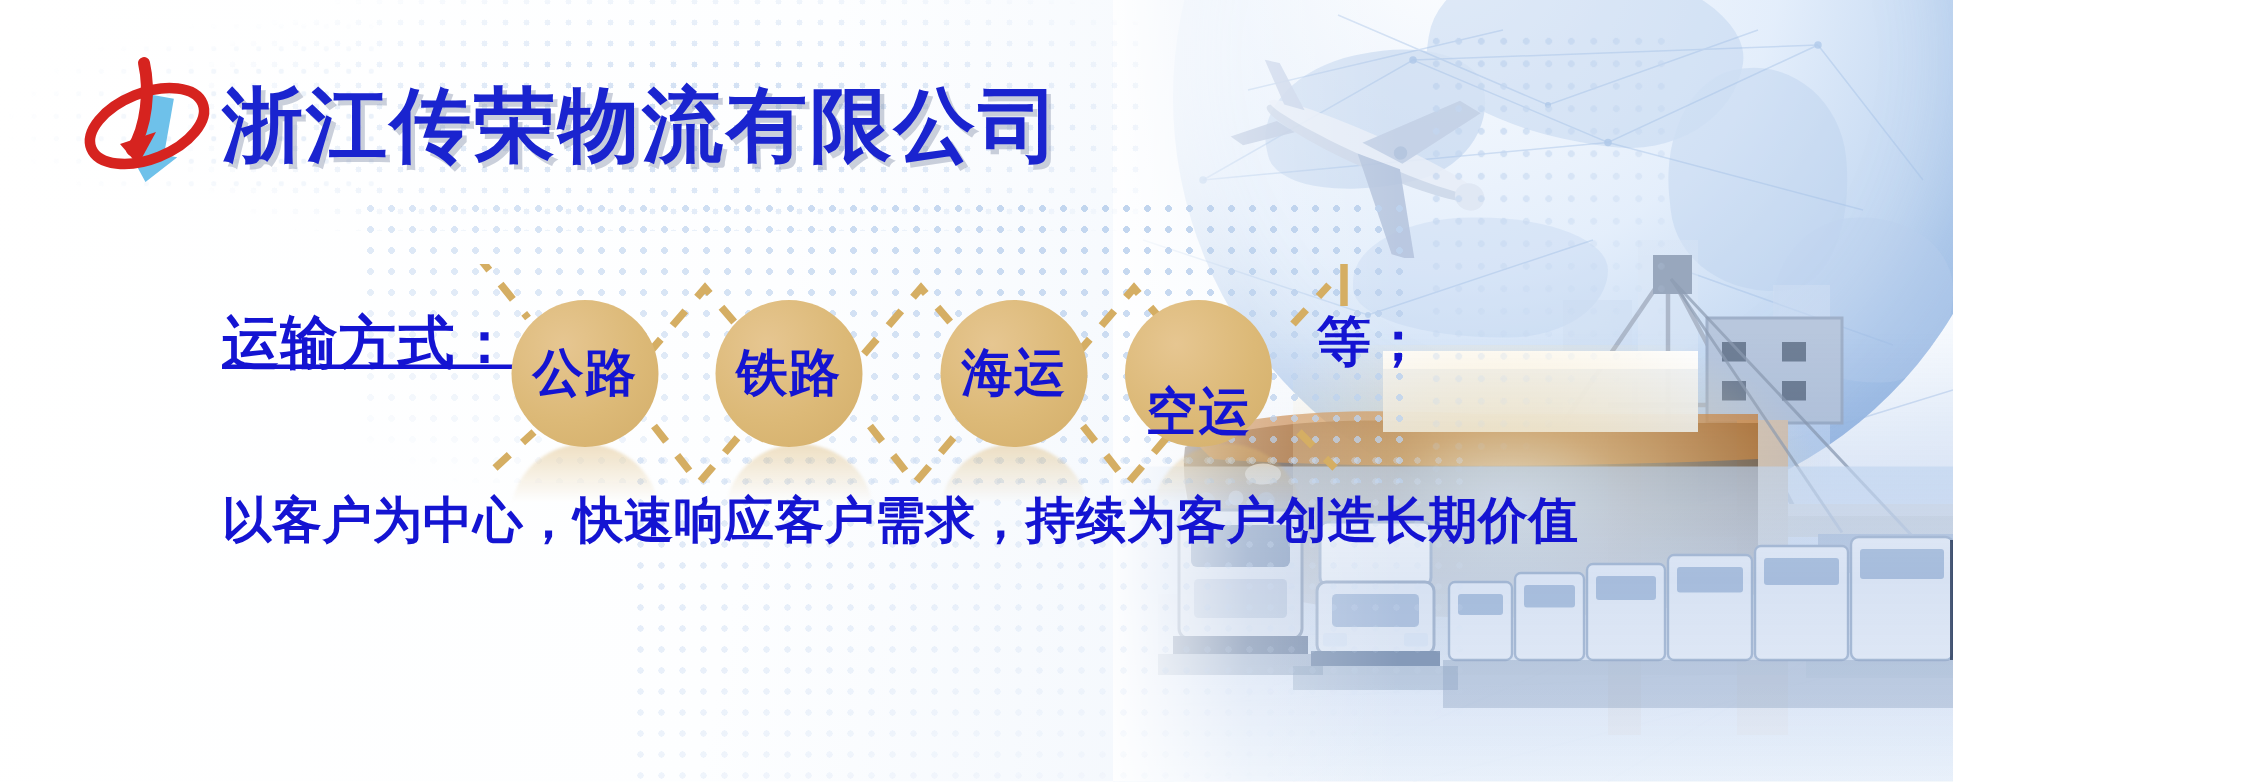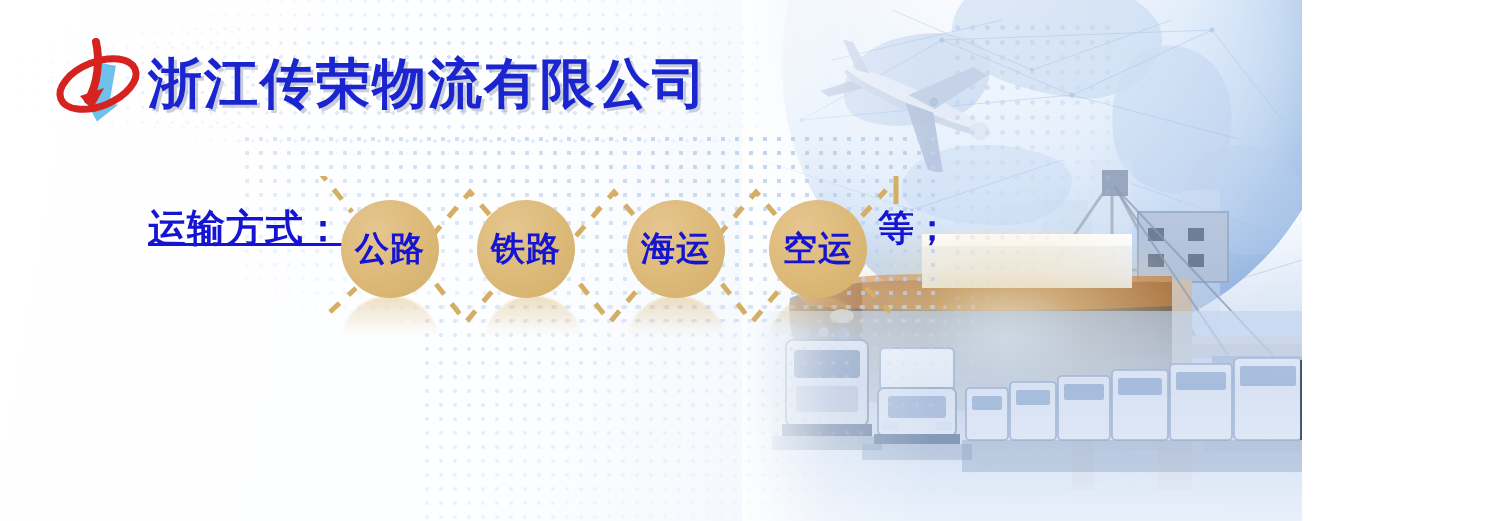--- a/index.html
+++ b/index.html
@@ -353,21 +353,22 @@
 
     <div class="mode" style="left:341px;font-family:Liberation Serif, serif;">
       <span>公路</span>
     </div>
     <div class="mode" style="left:477px;">
       <span>铁路</span>
     </div>
     <div class="mode" style="left:627px;text-align:right;">
       <span>海运</span>
     </div>
-    <div class="mode" style="left:769px;">
+    <div class="mode" style="left:750px;align-items:flex-end;">
       <span>空运</span>
     </div>
 
     <div id="transport-suffix">等；</div>
   </div>
 
+  <div id="tagline">以客户为中心，快速响应客户需求，持续为客户创造长期价值</div>
 
 </div>
 
 </body></html>

